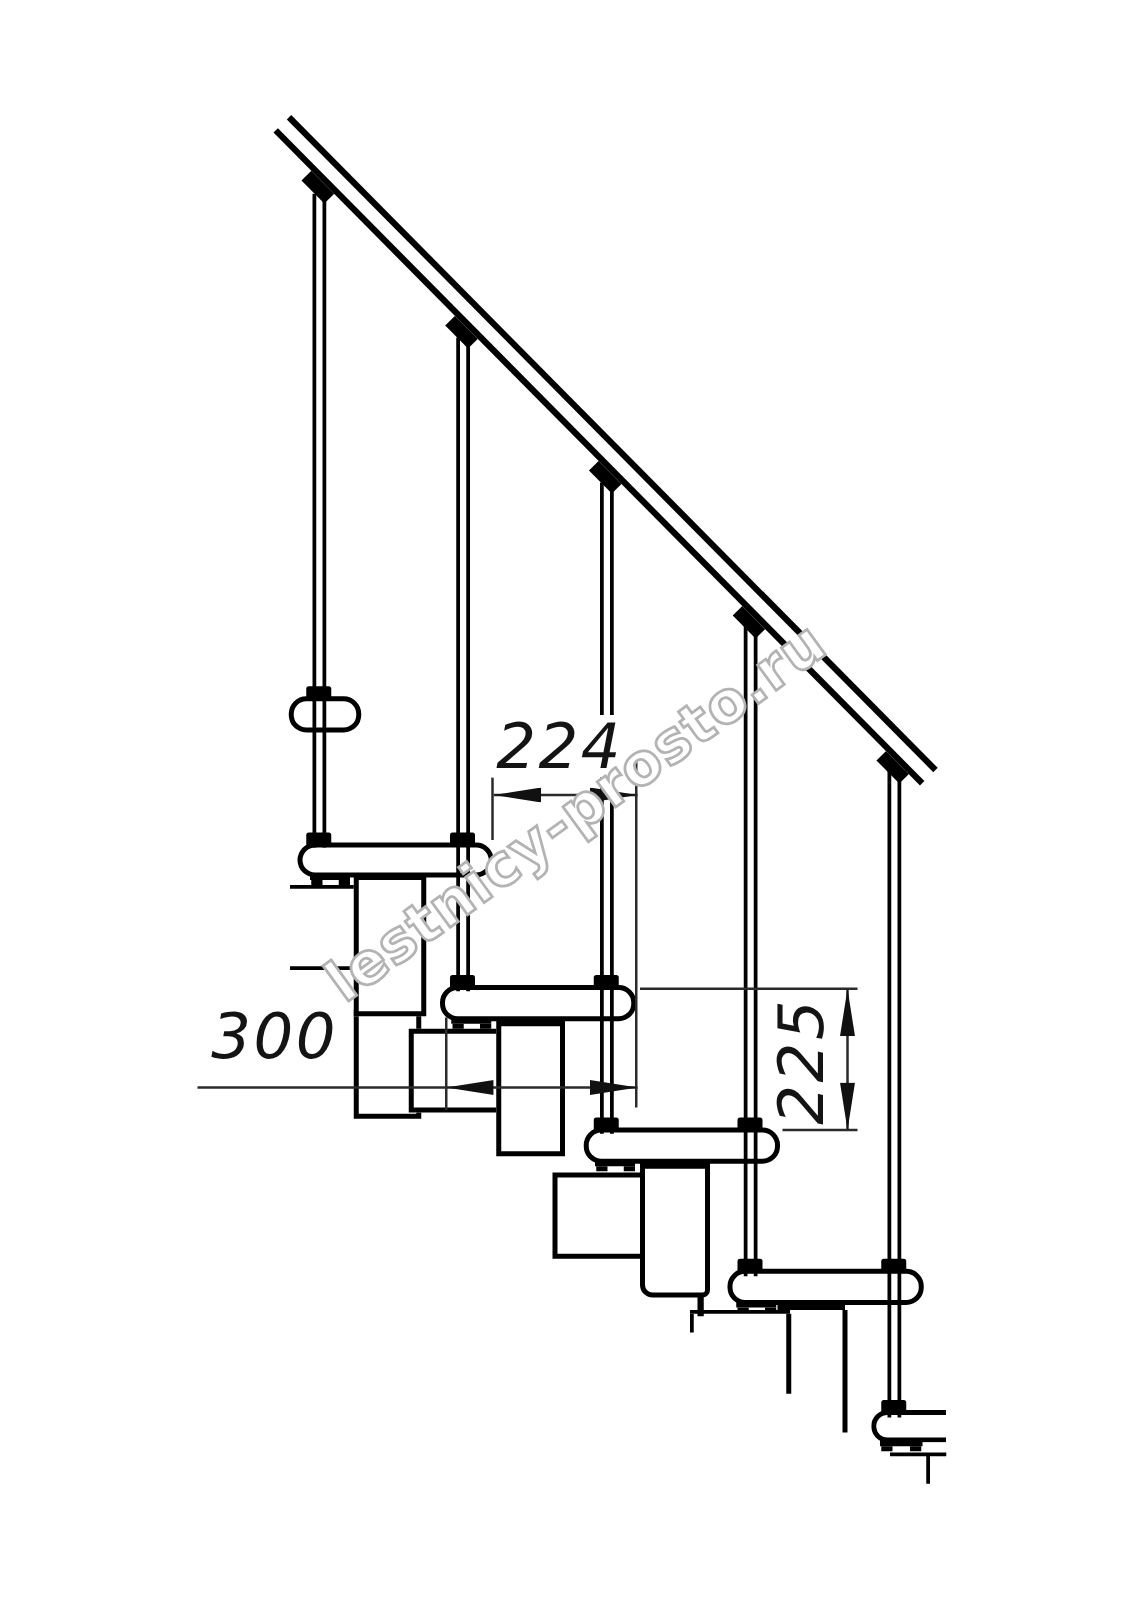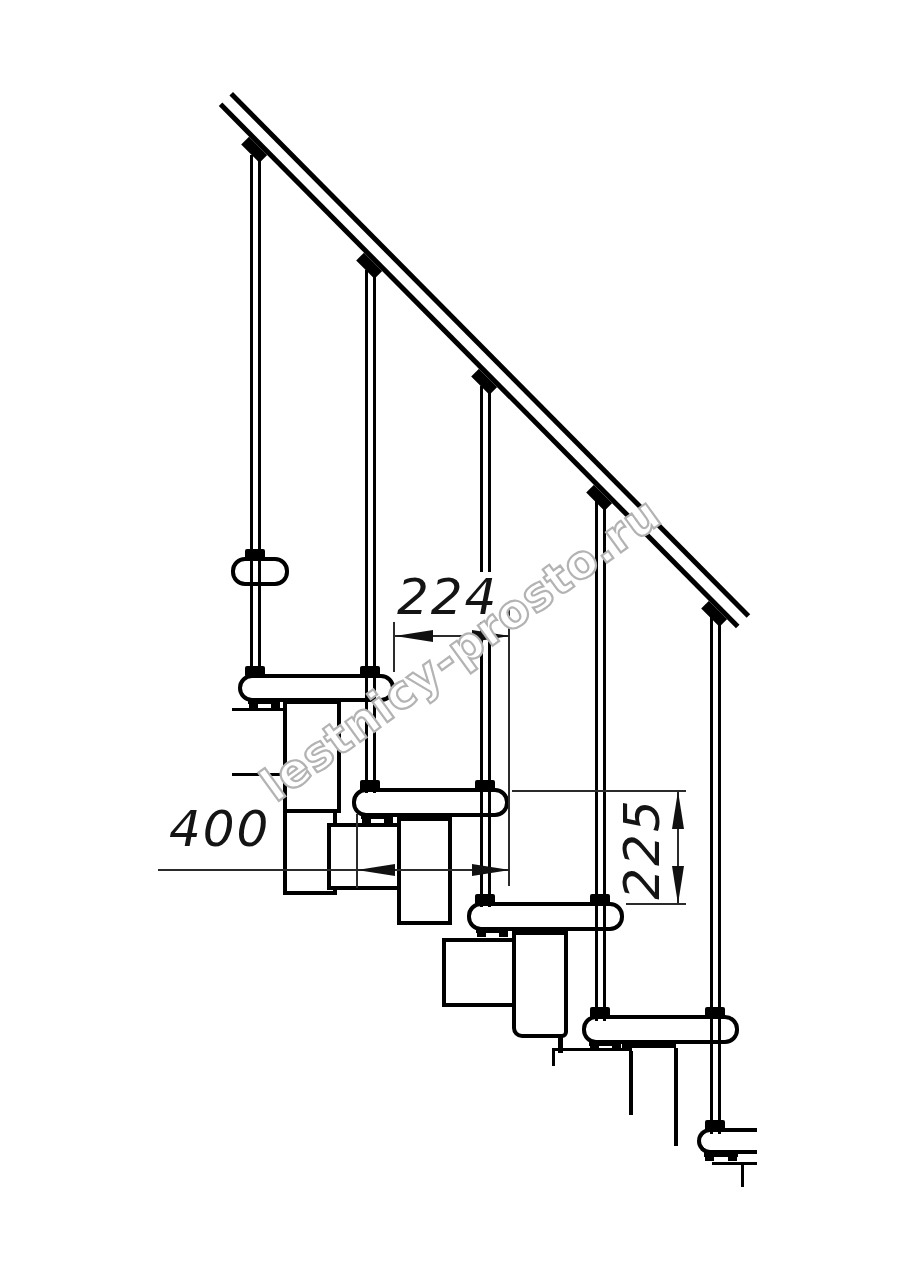--- a/index.html
+++ b/index.html
@@ -124,18 +124,18 @@
   <div class="dln" style="left:677px;top:791px;width:2px;height:113px;"></div>
 
   <div class="arr l" style="left:395px;top:630px;width:38px;height:12px;"></div>
   <div class="arr r" style="left:472px;top:630px;width:38px;height:12px;"></div>
   <div class="arr l" style="left:357px;top:864px;width:38px;height:12px;"></div>
   <div class="arr r" style="left:472px;top:864px;width:38px;height:12px;"></div>
   <div class="arr u" style="left:672px;top:791px;width:12px;height:38px;"></div>
   <div class="arr d" style="left:672px;top:866px;width:12px;height:38px;"></div>
 
   <div class="dimtxt" style="left:394px;top:572px;">224</div>
-  <div class="dimtxt" style="left:166px;top:804px;">400</div>
+  <div class="dimtxt" style="left:166px;top:804px;">300</div>
   <div class="dimtxt vert" style="left:586px;top:822px;">225</div>
 
   <div class="wm">lestnicy-prosto.ru</div>
 
 </div>
 
 </body></html>

